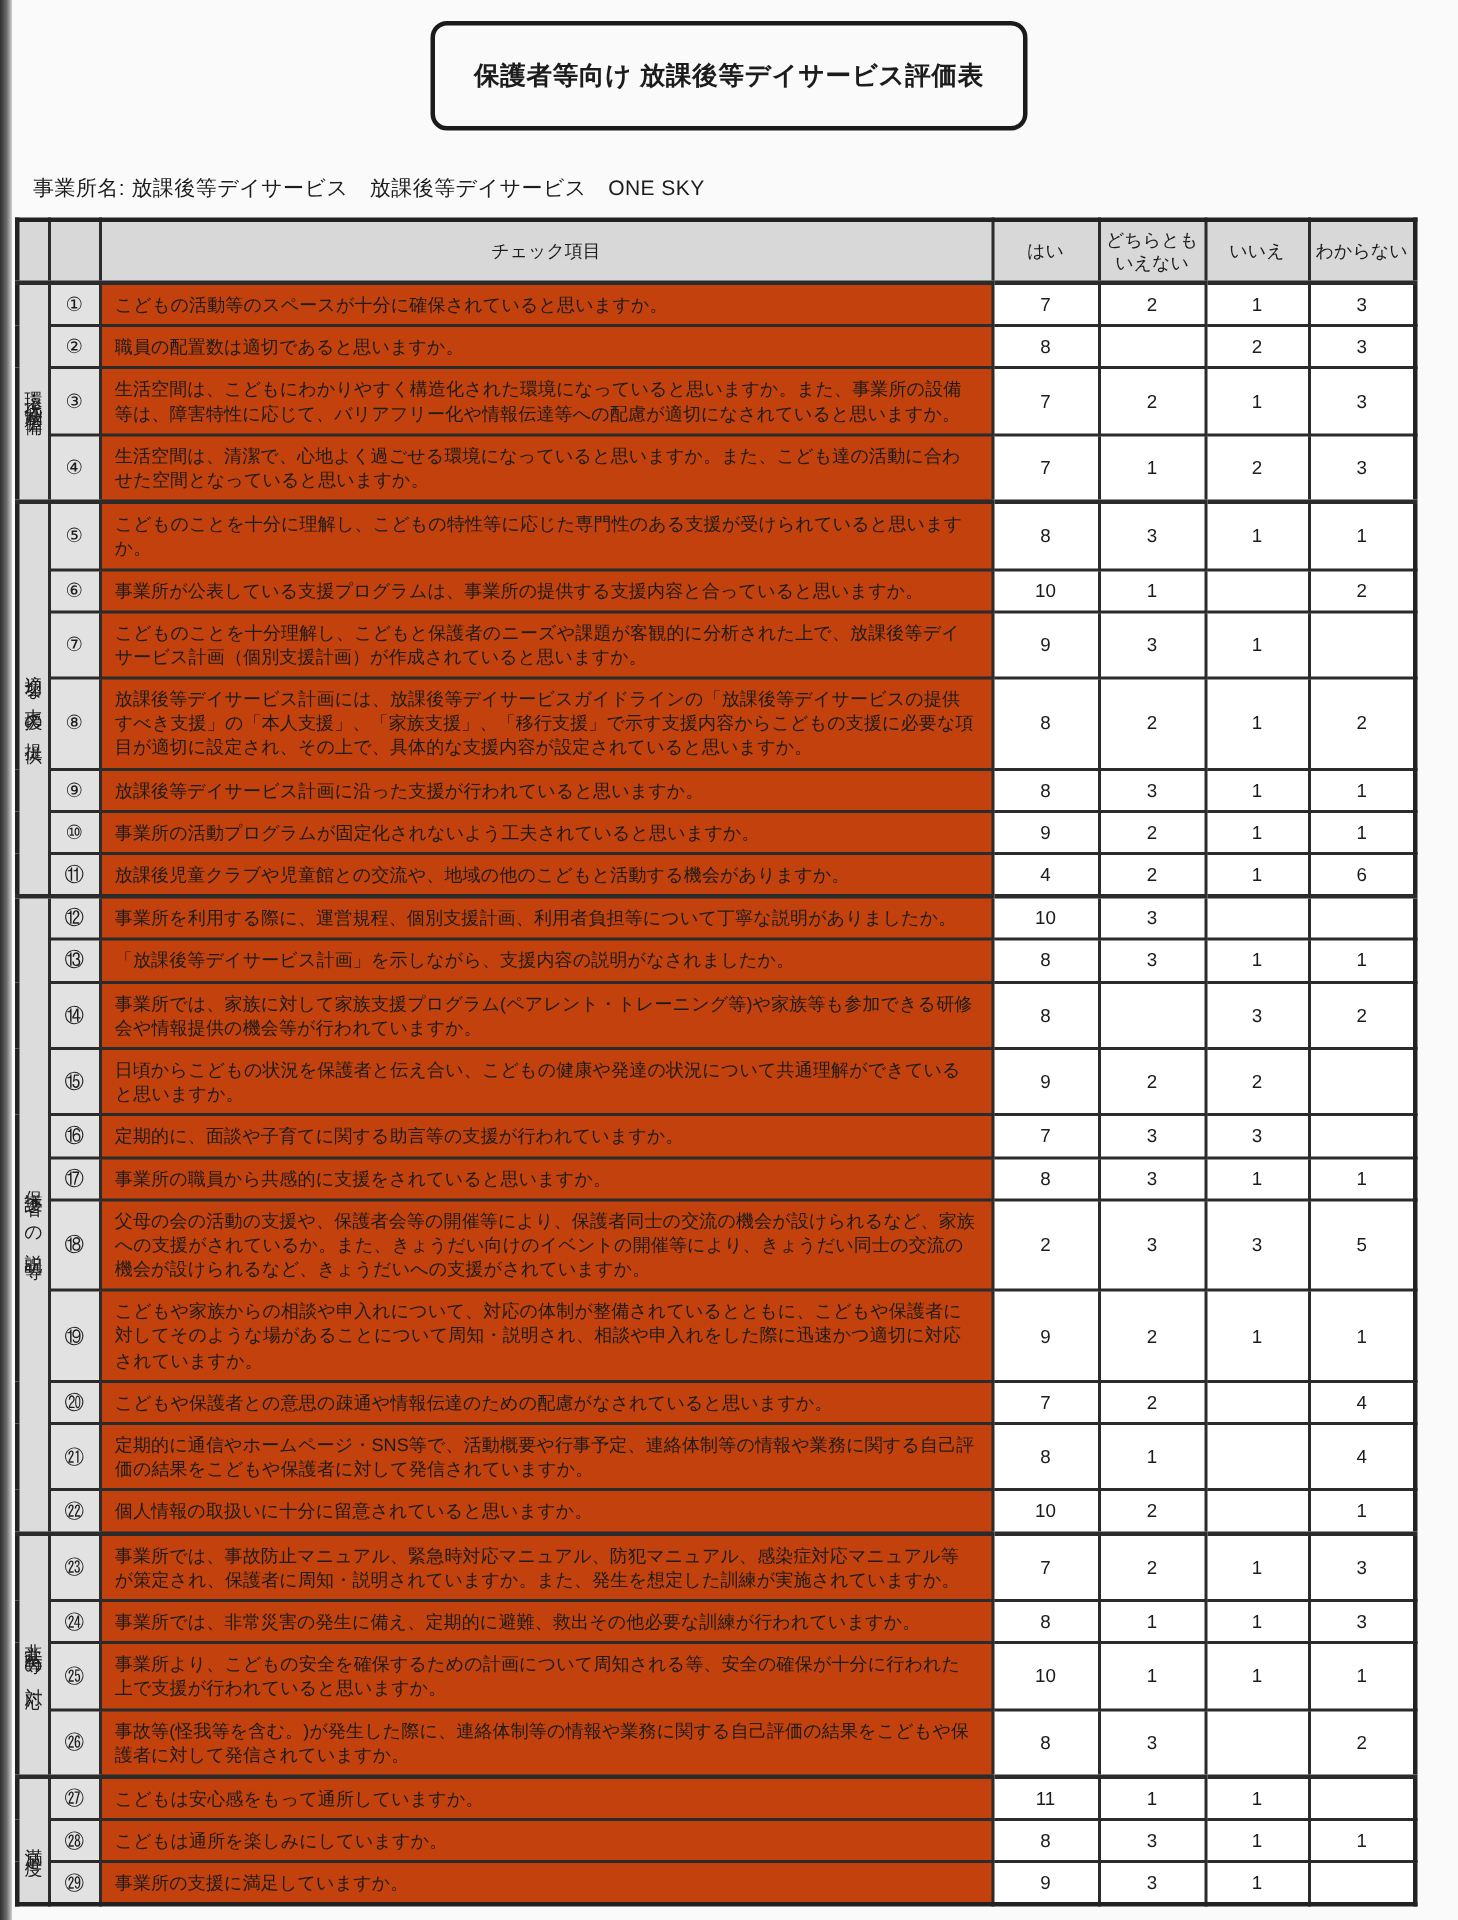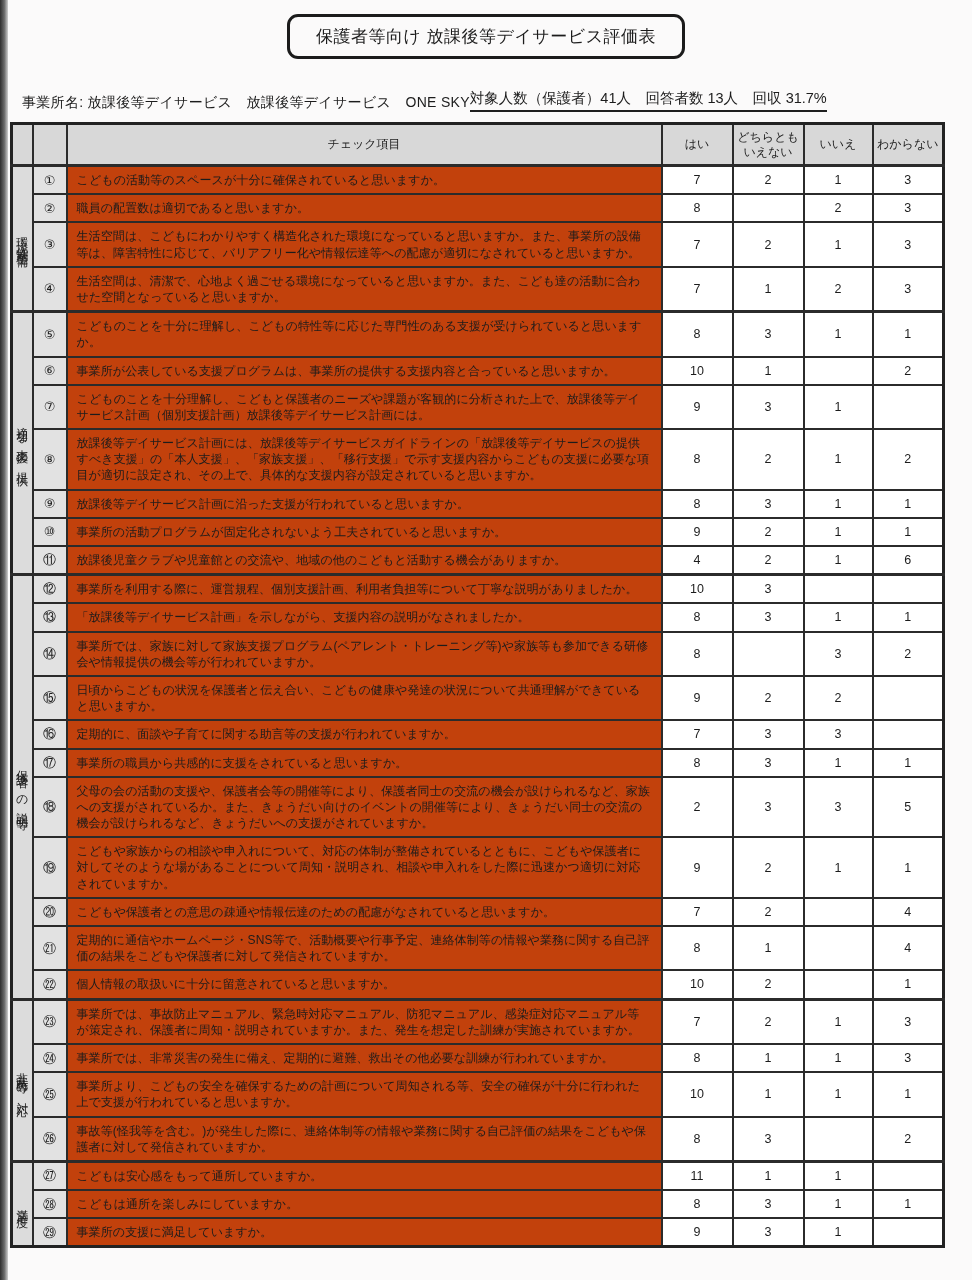--- a/index.html
+++ b/index.html
@@ -15,30 +15,30 @@
   }
   .edge-strip {
     position:absolute; left:0; top:0; width:8px; height:100%;
     background:linear-gradient(to right,#2e2e2e 0%,#6c6c6c 55%,#cfcfcf 100%);
   }
   .title-box {
     margin:14px auto 0;
     width:fit-content;
     border:3px solid #1b1b1b;
     border-radius:11px;
-    padding:8px 26px;
+    padding:22px 26px;
     font-size:17px;
-    font-weight:normal;
+    font-weight:bold;
     letter-spacing:0.5px;
     background:#fbfafa;
   }
   .meta { margin:30px 16px 0 22px; }
   .publish { font-size:14px; }
   .meta-row {
-    display:flex; justify-content:flex-start; align-items:flex-end;
+    display:flex; justify-content:space-between; align-items:flex-end;
     margin-top:11px; font-size:14px;
   }
   .office { letter-spacing:0.3px; }
   .stats {
     font-size:14.5px;
     border-bottom:2px solid #1f1f1f;
     padding-bottom:2px;
     white-space:nowrap;
   }
   table.eval {
@@ -107,21 +107,20 @@
   <div class="title-box">
     <span>保護者等向け 放課後等デイサービス評価表</span>
   </div>
 
   <div class="meta">
     <div class="meta-row">
       <div class="office">
         <span>事業所名:</span>
         <span>放課後等デイサービス　放課後等デイサービス　ONE SKY</span>
       </div>
-      <div class="stats">対象人数（保護者）41人　回答者数 13人　回収 31.7%</div>
     </div>
   </div>
 
   <table class="eval">
     <colgroup>
       <col style="width:21px">
       <col style="width:34px">
       <col style="width:595px">
       <col style="width:71px">
       <col style="width:71px">
@@ -190,21 +189,21 @@
         <tr>
           <td class="num-cell">⑥</td>
           <td class="item-cell">事業所が公表している支援プログラムは、事業所の提供する支援内容と合っていると思いますか。</td>
           <td class="val-cell">10</td>
           <td class="val-cell">1</td>
           <td class="val-cell"></td>
           <td class="val-cell">2</td>
         </tr>
         <tr>
           <td class="num-cell">⑦</td>
-          <td class="item-cell">こどものことを十分理解し、こどもと保護者のニーズや課題が客観的に分析された上で、放課後等デイサービス計画（個別支援計画）放課後等デイサービス計画には。</td>
+          <td class="item-cell">こどものことを十分理解し、こどもと保護者のニーズや課題が客観的に分析された上で、放課後等デイサービス計画（個別支援計画）が作成されていると思いますか。</td>
           <td class="val-cell">9</td>
           <td class="val-cell">3</td>
           <td class="val-cell">1</td>
           <td class="val-cell"></td>
         </tr>
         <tr>
           <td class="num-cell">⑧</td>
           <td class="item-cell">放課後等デイサービス計画には、放課後等デイサービスガイドラインの「放課後等デイサービスの提供すべき支援」の「本人支援」、「家族支援」、「移行支援」で示す支援内容からこどもの支援に必要な項目が適切に設定され、その上で、具体的な支援内容が設定されていると思いますか。</td>
           <td class="val-cell">8</td>
           <td class="val-cell">2</td>

